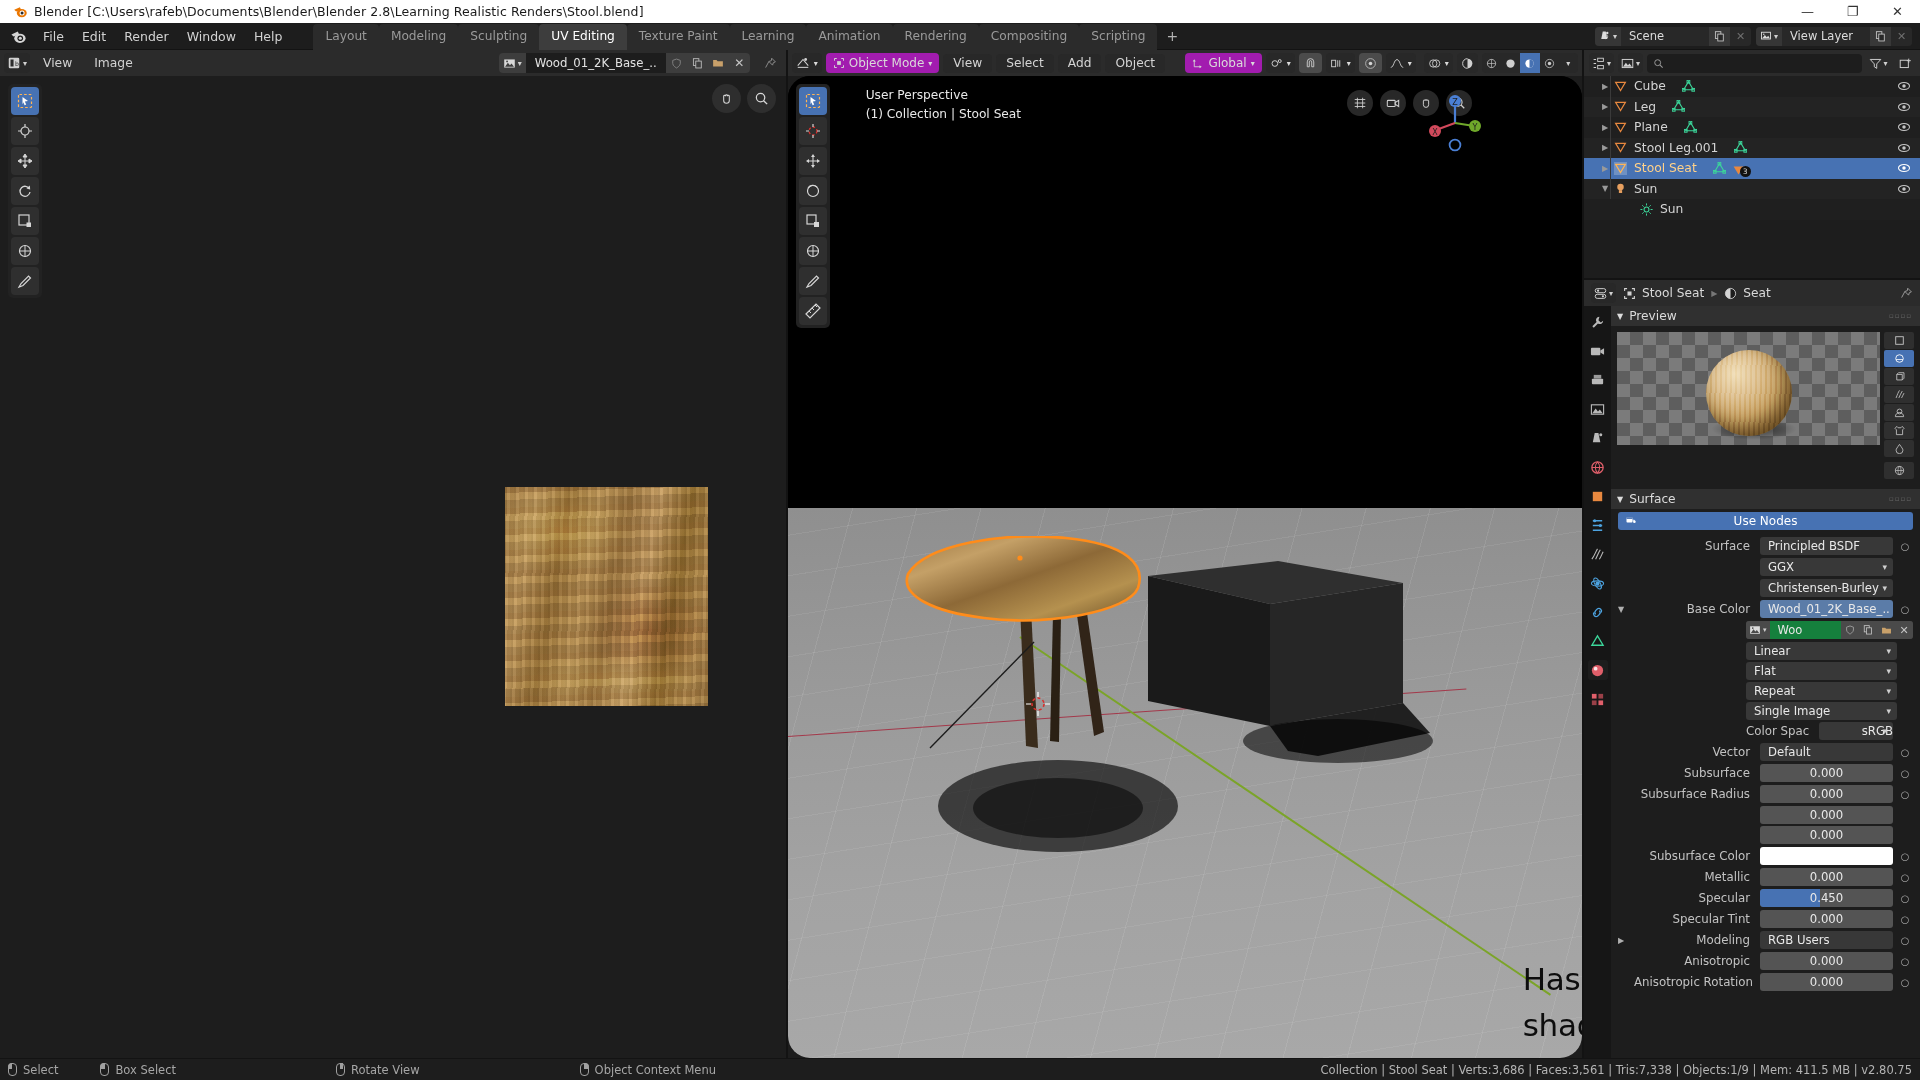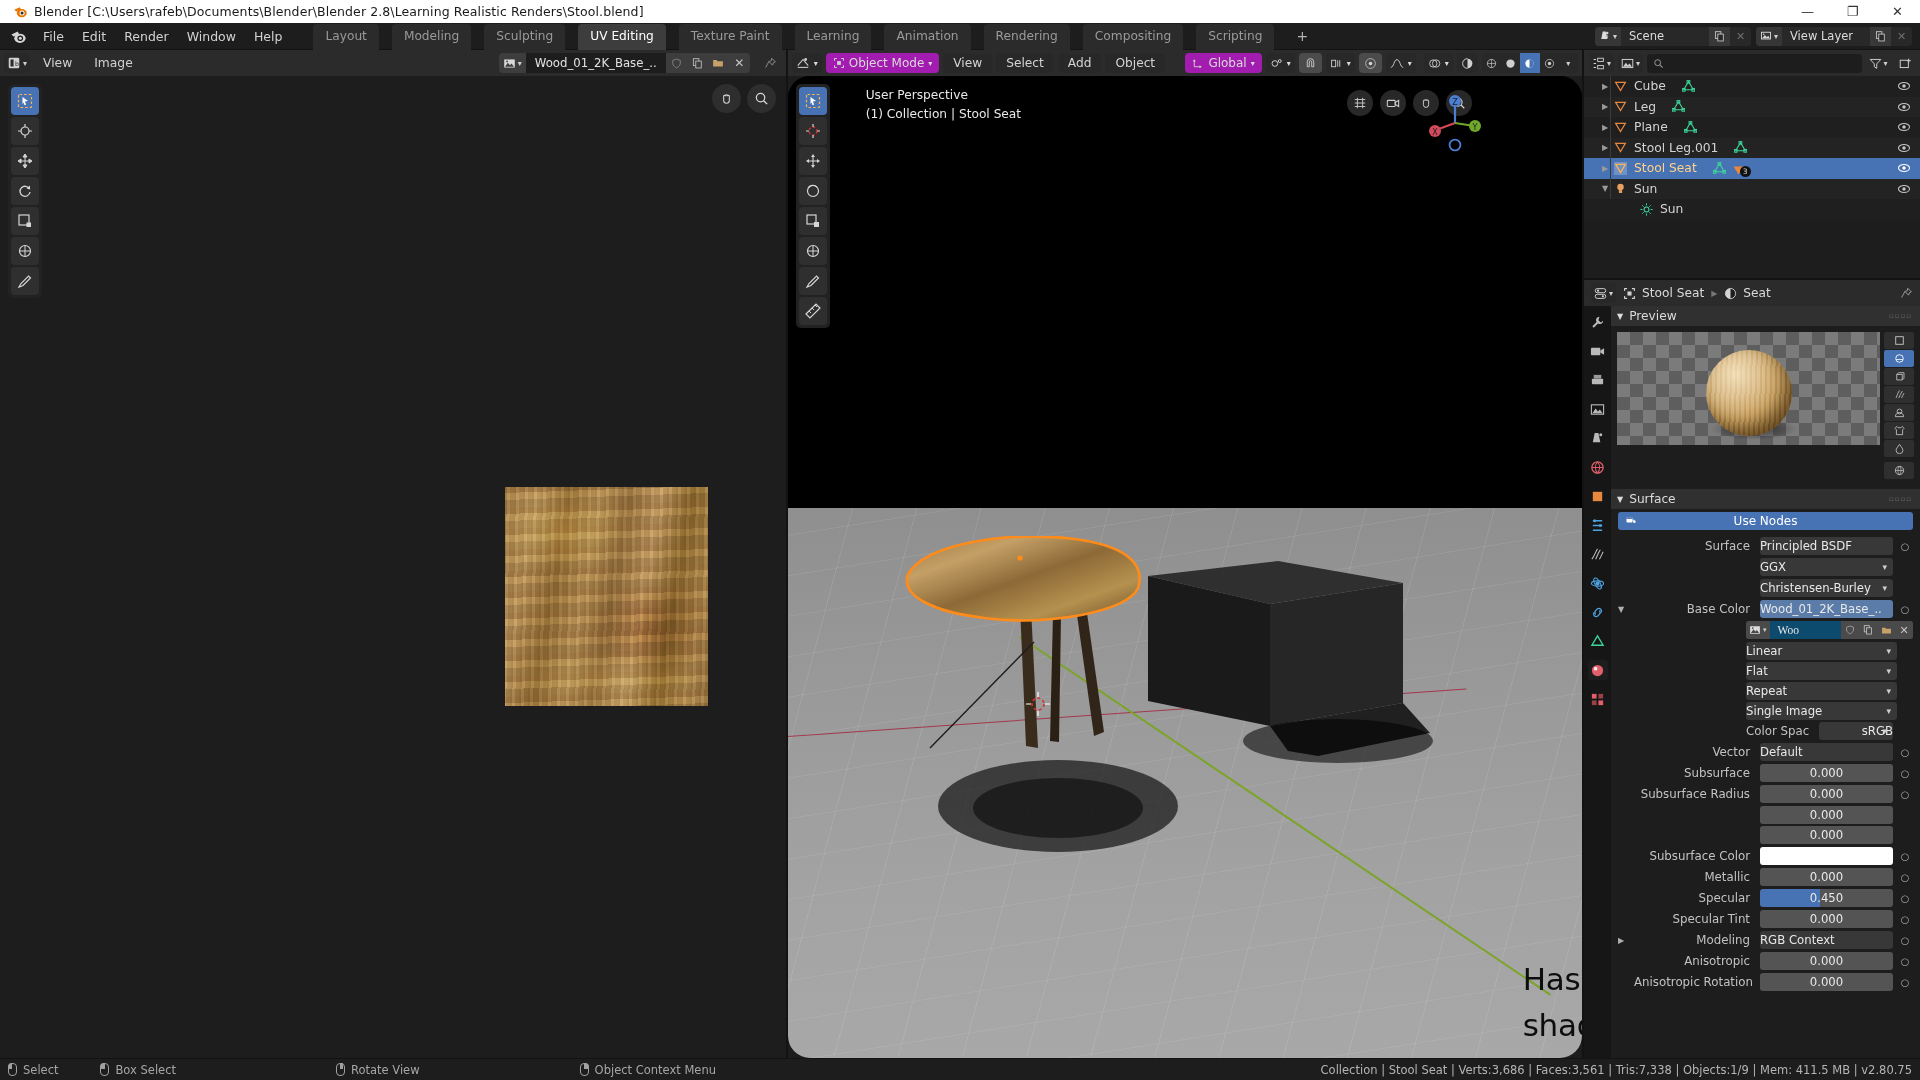--- a/index.html
+++ b/index.html
@@ -32,21 +32,21 @@
     flex: 0 0 27px; border-bottom: 1px solid #131313; position: relative;
   }
   .topbar .blender-icon { width: 20px; margin: 0 6px 0 8px; display:flex; align-items:center; justify-content:center;}
   .menu-item {
     font-size: 12.5px; color: #d2d2d2; padding: 3px 9px; border-radius: 3px;
     white-space: nowrap; cursor: default;
   }
   .ws-tabs { display: flex; align-items: flex-end; height: 27px; margin-left: 22px; }
   .ws-tab {
     font-size: 12.2px; color: #9a9a9a; padding: 5px 12px 6px 12px;
-    background: #2b2b2b; margin-right: 13px; border-radius: 4px 4px 0 0;
+    background: #2b2b2b; margin-right: 0; border-radius: 4px 4px 0 0;
     white-space: nowrap; cursor: default; line-height: 15px;
   }
   .ws-tab.active { background: #3d3d3d; color: #ffffff; }
   .ws-tab.plus { background: transparent; color: #b4b4b4; padding: 5px 9px 6px 9px; font-size: 14px; }
   .topbar-right {
     margin-left: auto; display: flex; align-items: center; gap: 5px; padding-right: 8px;
   }
   .dd-field {
     display: flex; align-items: center; background: #282828; border-radius: 4px;
     height: 19px; font-size: 11.5px; color: #dcdcdc; overflow: hidden;
@@ -265,33 +265,33 @@
   .pfield {
     flex:1 1 auto; height:18px; background:#545454; border-radius:3px; display:flex; align-items:center;
     justify-content:center; color:#e8e8e8; font-size:11.7px; position:relative;
   }
   .pfield.dark { background:#383838; }
   .pfield.link { background:#5b7ca8; }
   .pfield.white { background:#ffffff; }
   .pfield.slider { justify-content:center; overflow:hidden;}
   .pfield .fill { position:absolute; left:0; top:0; bottom:0; background:#4772b3; border-radius:3px 0 0 3px;}
   .pfield .vtxt { position:relative; z-index:2; }
-  .pfield.sel-dd { justify-content:flex-start; }
+  .pfield.sel-dd { justify-content:flex-start; padding-left:8px; }
   .pfield .chev { position:absolute; right:6px; color:#cfcfcf; font-size:9px;}
   .dot-btn {
     width:16px; height:18px; display:flex; align-items:center; justify-content:center;
     color:#a8a8a8; font-size:10px; flex:0 0 16px;
   }
   .tex-row { display:flex; align-items:center; margin: 0 7px 3px 7px; gap:0px; }
   .tex-row .spacer { width:128px; }
   .tex-row .tf {
     display:flex; align-items:center; height:18px; background:#383838; border-radius:3px; overflow:hidden; flex:1 1 auto;
   }
   .tex-row .tf .ti { background:#4a4a4a; height:18px; display:flex; align-items:center; gap:2px; padding:0 3px;}
-  .tex-row .tf .tn { background:#0c4a6e; height:18px; padding: 0 8px; font-size:11.5px; line-height:18px; flex:1 1 auto;font-family:Liberation Serif, serif;}
+  .tex-row .tf .tn { background:#15803d; height:18px; padding: 0 8px; font-size:11.5px; line-height:18px; flex:1 1 auto;}
   .tex-row .tf .tb { width:18px; height:18px; display:flex;align-items:center;justify-content:center; background:#4a4a4a; color:#c4c4c4; font-size:11px;}
   .subr { display:flex; align-items:center; margin: 0 7px 2px 7px; }
   .subr .sp { width:128px; }
   .colorspace-row { display:flex; align-items:center; margin: 0 7px 3px 7px; gap:4px;}
   .colorspace-row .cs-lab { flex:0 0 auto; text-align:center; font-size:11.8px; color:#c2c2c2; margin-left:128px; padding-right:6px;}
 
   
   .statusbar {
     height:22px; background:#1d1d1d; display:flex; align-items:center; font-size:11.5px;
     color:#a6a6a6; flex:0 0 22px; padding: 0 8px; border-top:1px solid #131313;
@@ -1306,21 +1306,21 @@
             </div>
             <div class="prow">
               <span class="pexp"></span>
               <span class="plabel">Specular Tint</span>
               <span class="pfield">0.000</span>
               <span class="dot-btn">○</span>
             </div>
             <div class="prow">
               <span class="pexp">▶</span>
               <span class="plabel">Modeling</span>
-              <span class="pfield dark sel-dd">RGB Context</span>
+              <span class="pfield dark sel-dd">RGB Users</span>
               <span class="dot-btn">○</span>
             </div>
             <div class="prow">
               <span class="pexp"></span>
               <span class="plabel">Anisotropic</span>
               <span class="pfield">0.000</span>
               <span class="dot-btn">○</span>
             </div>
             <div class="prow">
               <span class="pexp"></span>

